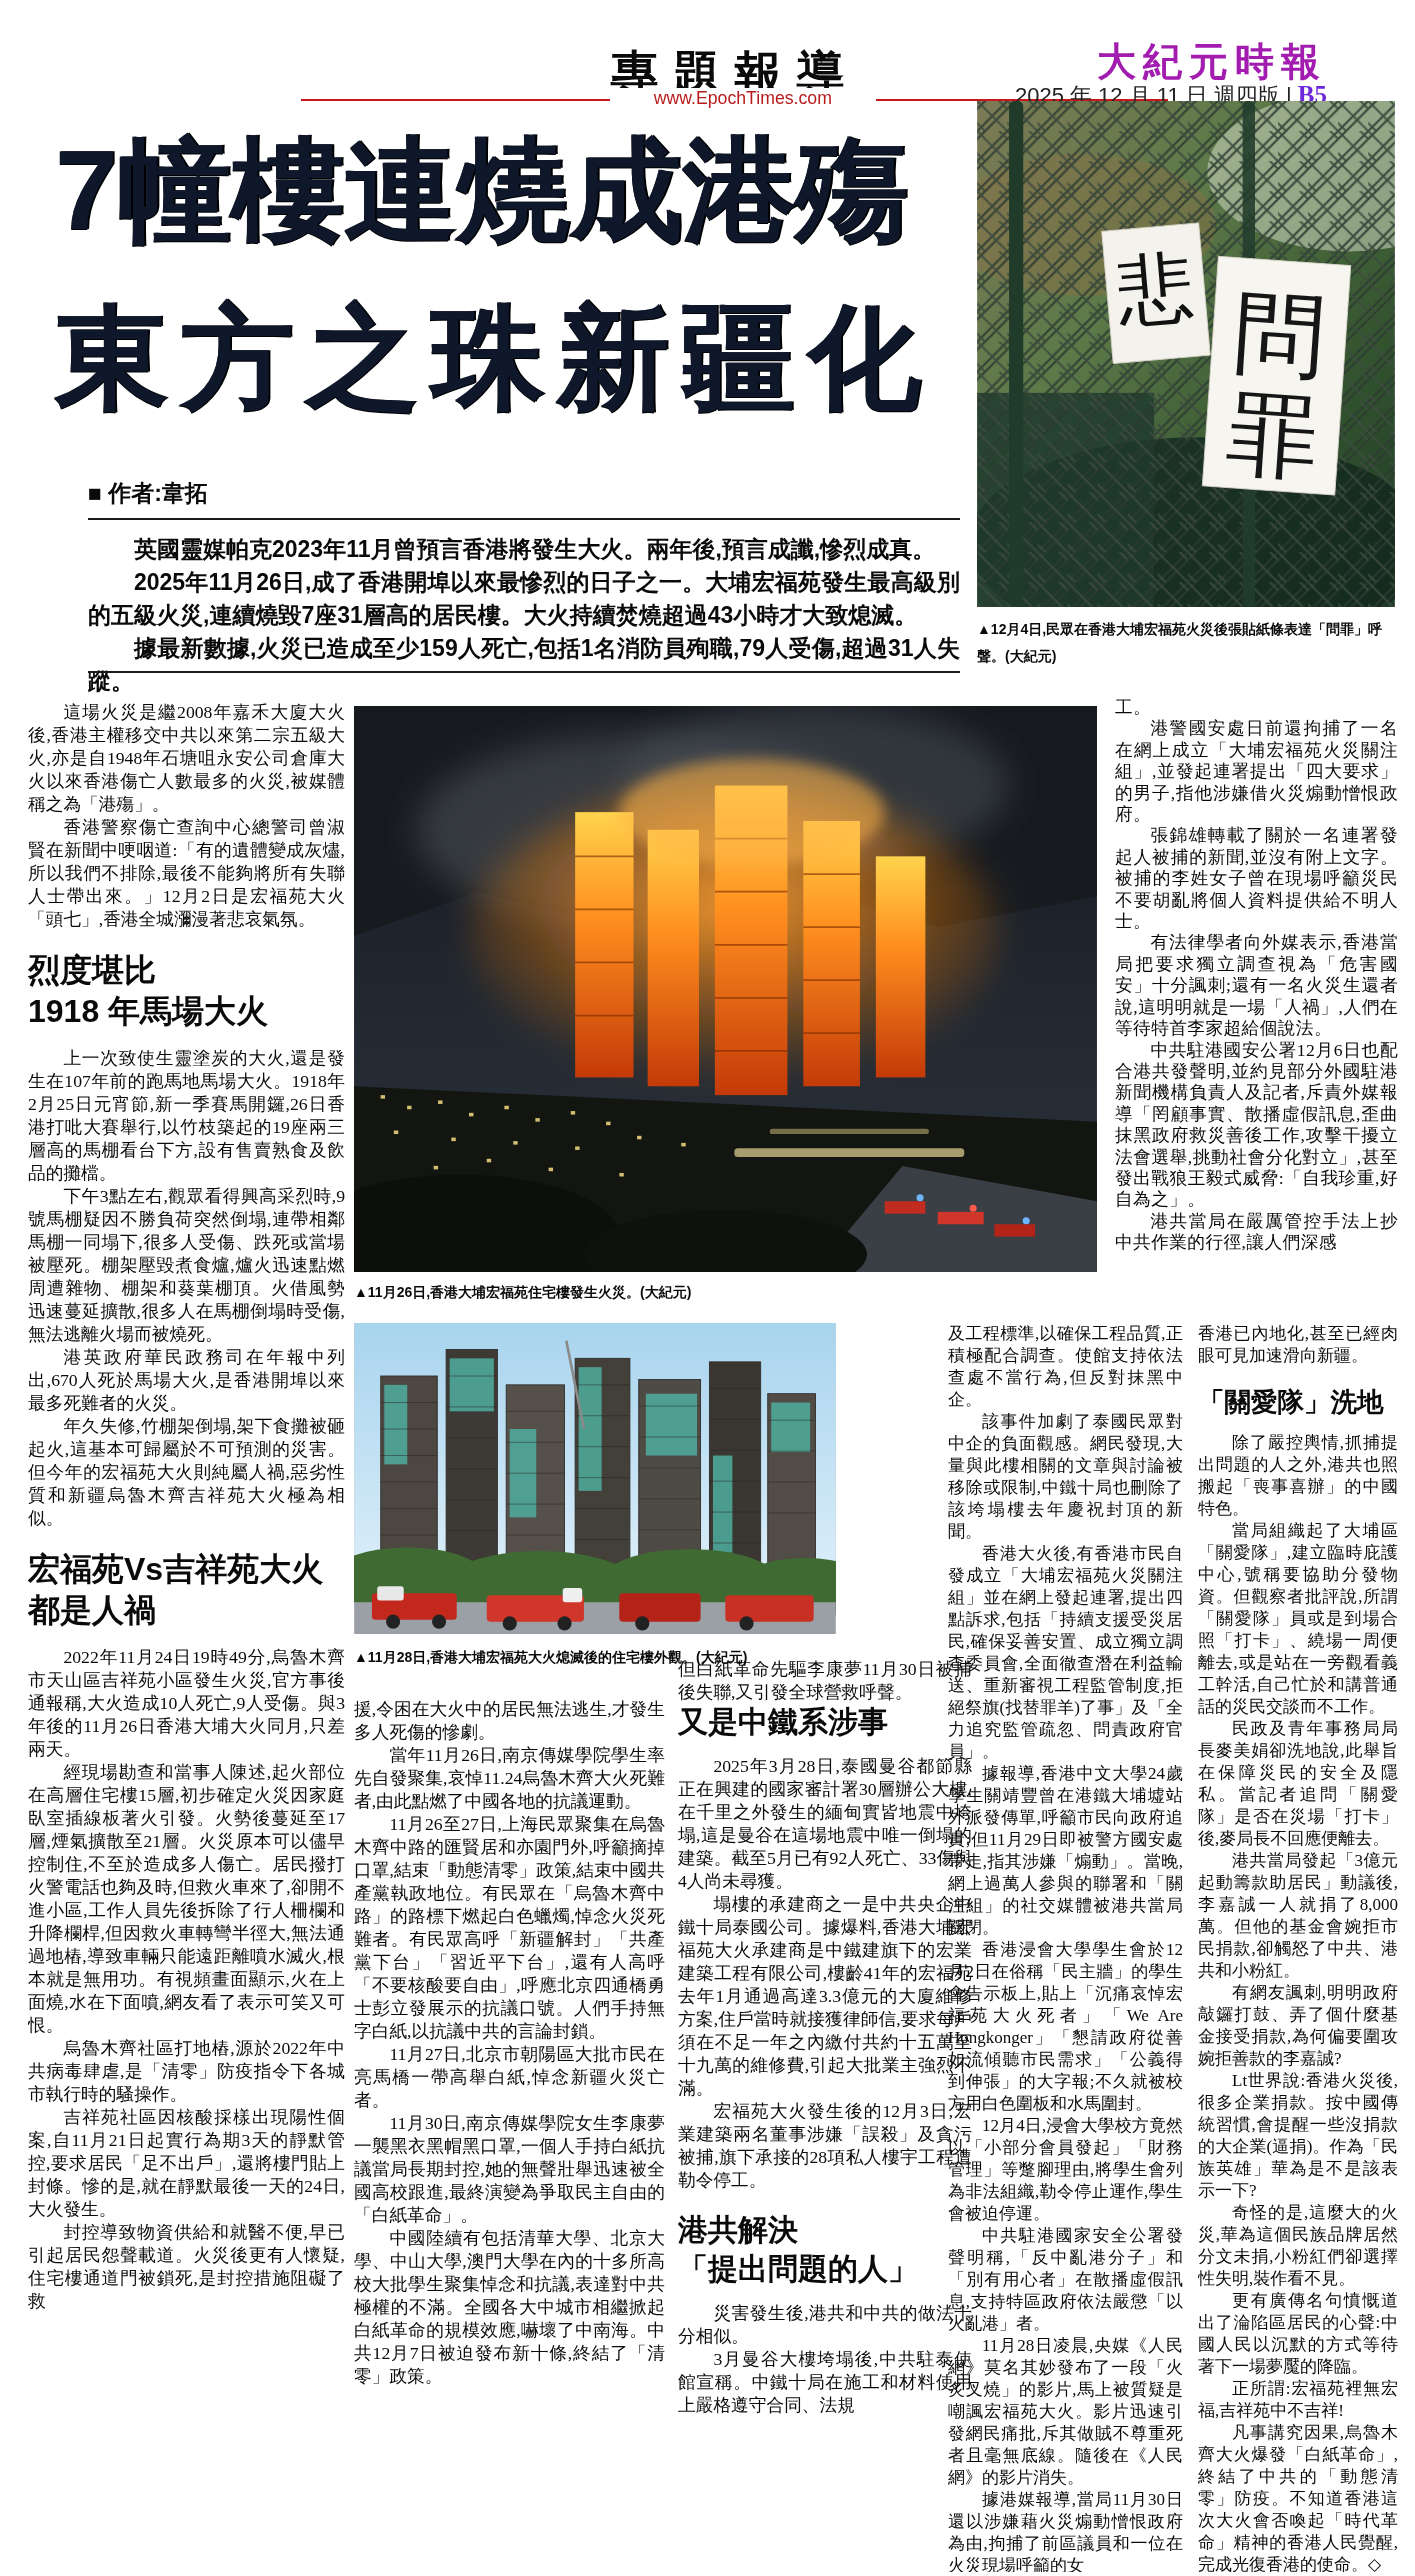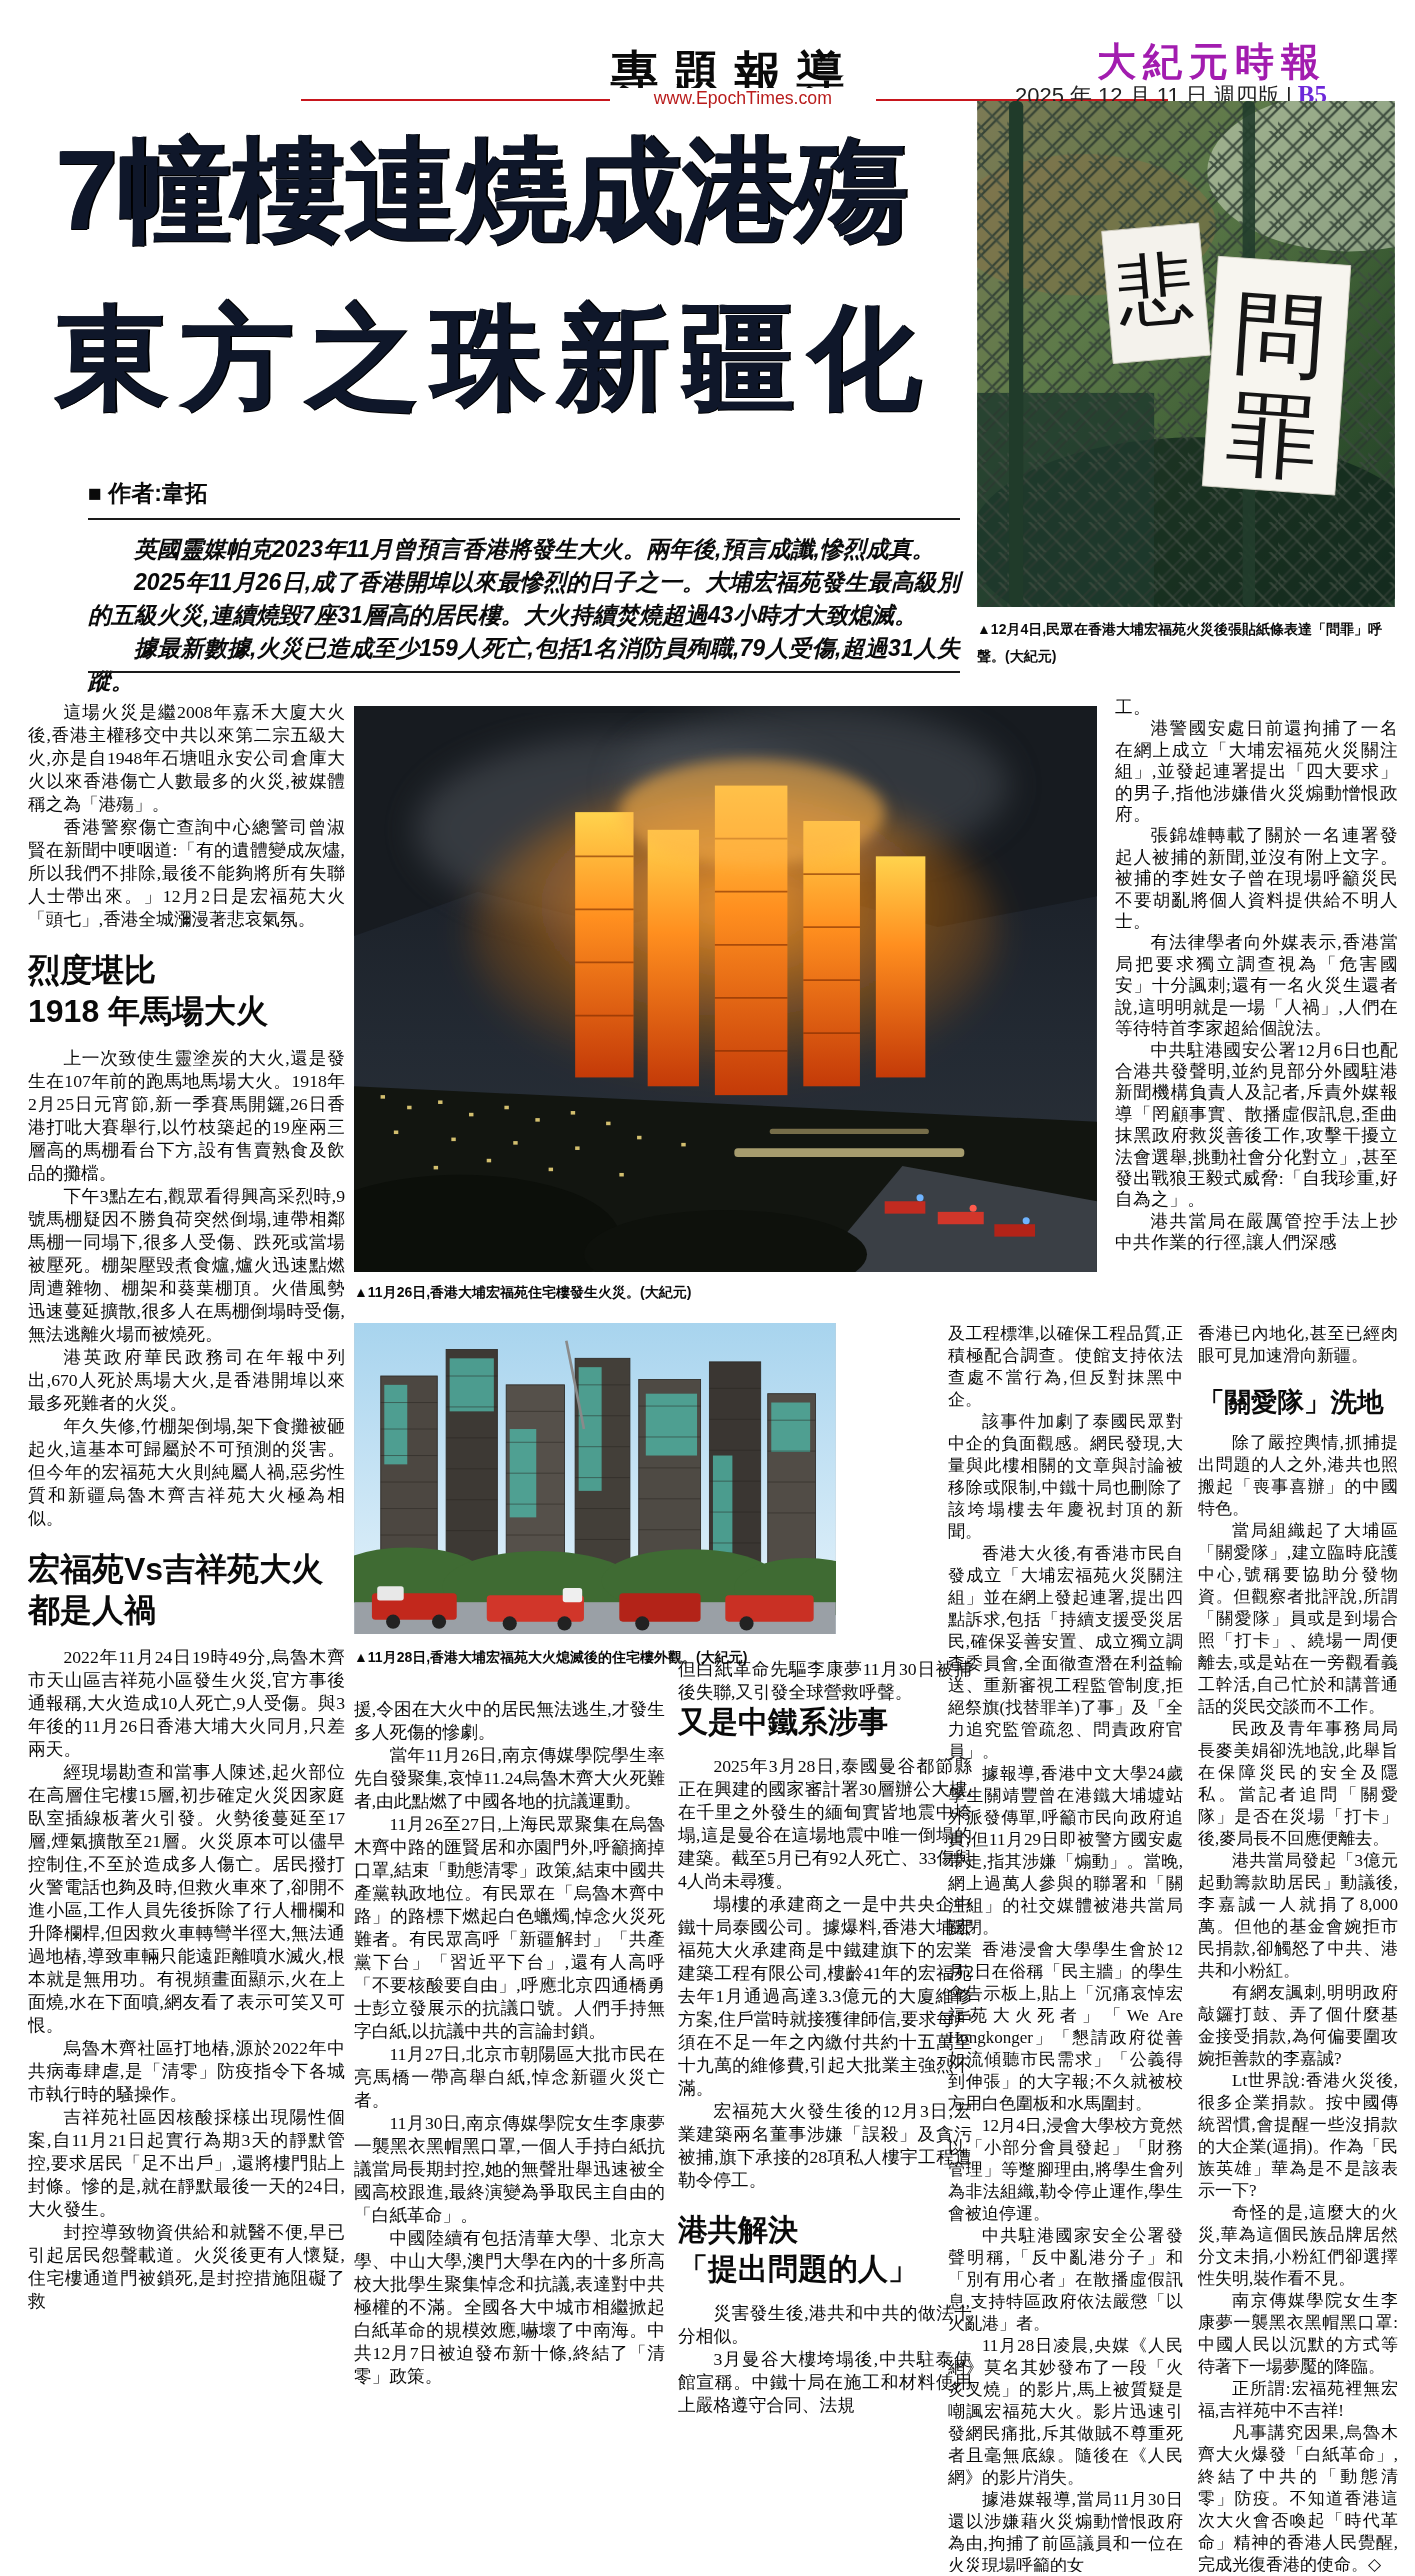--- a/index.html
+++ b/index.html
@@ -19,21 +19,21 @@
   
   .headline{font-family:"Liberation Sans","DejaVu Sans",sans-serif;font-weight:bold;
        font-size:113px;line-height:164px;white-space:nowrap;color:#0f172a;
        text-shadow:1.8px 0 0 #000, 0 0.9px 0 #000;}
   .hl2{letter-spacing:12.4px;}
   
   .byline{font-family:"Liberation Sans",sans-serif;font-weight:bold;font-size:23px;}
   .rule{background:#1a1a1a;height:1.8px;}
   .lead{font-family:"Liberation Sans","DejaVu Sans",sans-serif;font-weight:bold;
        font-size:23px;line-height:33px;text-align:justify;}
-  .lead p{margin:0;text-indent:2em;font-style:italic;}
+  .lead p{margin:0;text-indent:2em;}
   
   .bodycol{text-align:justify;overflow:hidden;}
   .bodycol p{margin:0;text-indent:2em;}
   .bodycol p.noind{text-indent:0;}
   .rail{font-size:17.7px;line-height:23px;}
   .mid{font-size:17.7px;line-height:23px;}
   .narrow{font-size:17px;line-height:22px;}
   .rtop{font-size:17.7px;line-height:21.4px;letter-spacing:0.4px;}
   .colhead{font-family:"Liberation Sans","DejaVu Sans",sans-serif;font-weight:bold;
        text-indent:0 !important;line-height:1.18;}
@@ -321,17 +321,17 @@
 <div class="abs bodycol narrow" style="left:1198px;top:1323px;width:200px;height:1249px;">
   <p class="noind">香港已內地化,甚至已經肉眼可見加速滑向新疆。</p>
   <p class="colhead dhead">「關愛隊」洗地</p>
   <p>除了嚴控輿情,抓捕提出問題的人之外,港共也照搬起「喪事喜辦」的中國特色。</p>
   <p>當局組織起了大埔區「關愛隊」,建立臨時庇護中心,號稱要協助分發物資。但觀察者批評說,所謂「關愛隊」員或是到場合照「打卡」、繞場一周便離去,或是站在一旁觀看義工幹活,自己忙於和講普通話的災民交談而不工作。</p>
   <p>民政及青年事務局局長麥美娟卻洗地說,此舉旨在保障災民的安全及隱私。當記者追問「關愛隊」是否在災場「打卡」後,麥局長不回應便離去。</p>
   <p>港共當局發起「3億元起動籌款助居民」動議後,李嘉誠一人就捐了8,000萬。但他的基金會婉拒市民捐款,卻觸怒了中共、港共和小粉紅。</p>
   <p>有網友諷刺,明明政府敲鑼打鼓、弄了個什麼基金接受捐款,為何偏要圍攻婉拒善款的李嘉誠?</p>
   <p>Lt世界說:香港火災後,很多企業捐款。按中國傳統習慣,會提醒一些沒捐款的大企業(逼捐)。作為「民族英雄」華為是不是該表示一下?</p>
   <p>奇怪的是,這麼大的火災,華為這個民族品牌居然分文未捐,小粉紅們卻選擇性失明,裝作看不見。</p>
-  <p>南京傳媒學院女生李康夢一襲黑衣黑帽黑口罩:中國人民以沉默的方式等待著下一場夢魘的降臨。</p>
+  <p>更有廣傳名句憤慨道出了淪陷區居民的心聲:中國人民以沉默的方式等待著下一場夢魘的降臨。</p>
   <p>正所謂:宏福苑裡無宏福,吉祥苑中不吉祥!</p>
   <p>凡事講究因果,烏魯木齊大火爆發「白紙革命」,終結了中共的「動態清零」防疫。不知道香港這次大火會否喚起「時代革命」精神的香港人民覺醒,完成光復香港的使命。◇</p>
 </div>
 
 
 </body></html>

